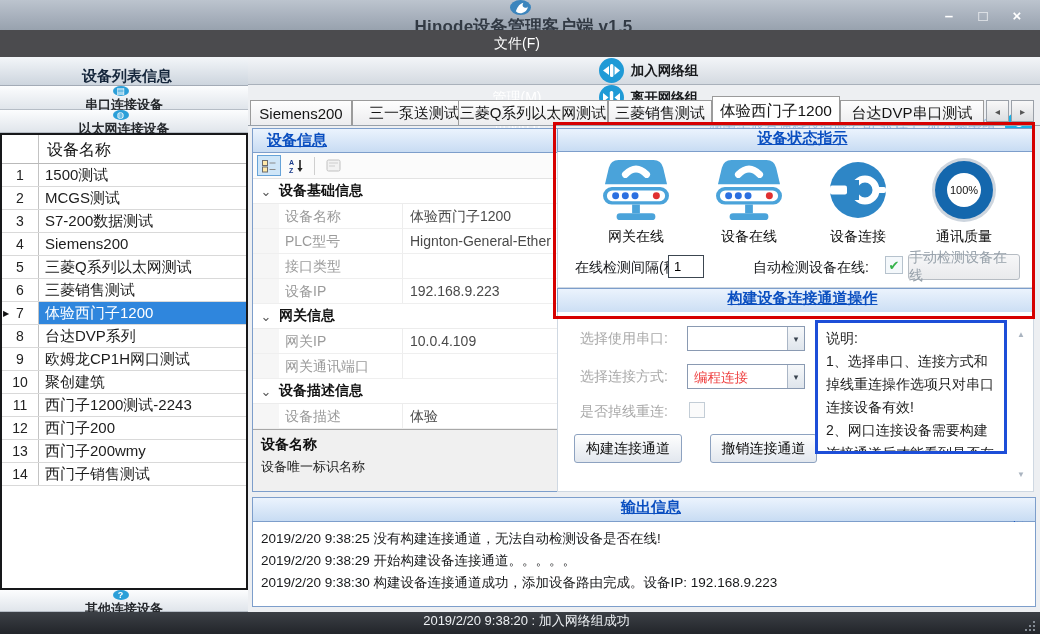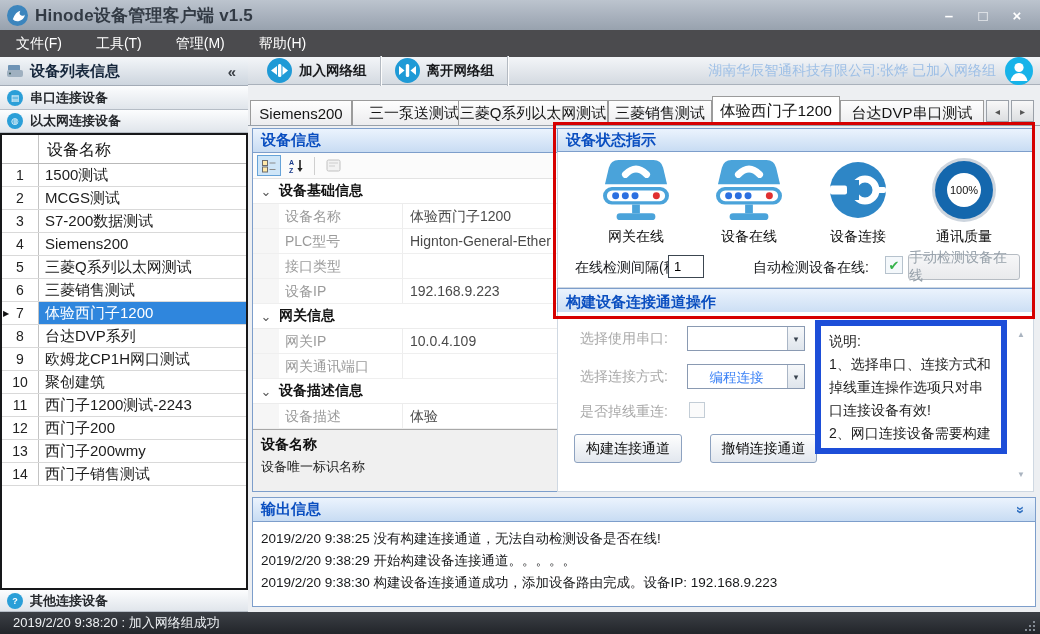--- a/index.html
+++ b/index.html
@@ -1,39 +1,39 @@
 <!DOCTYPE html>
 <html><head>
 <meta charset="utf-8">
 <style>
   * { box-sizing: border-box; margin: 0; padding: 0; }
   html,body { width:1040px; height:634px; }
   body { font-family:"Liberation Sans","DejaVu Sans",sans-serif; background:#edeff2; overflow:hidden; }
   .win { position:relative; width:1040px; height:634px; background:#edeff2; }
-  .abs { position:absolute; }
+  .abs { position:absolute;flex-direction:column; }
 
   
   .titlebar { left:0; top:0; width:1040px; height:30px;
     background:linear-gradient(#bcc4ce,#a6afbb 60%,#98a2ae);
     display:flex; align-items:center; padding-left:7px; }
   .logo { width:21px; height:21px; border-radius:50%; background:#3c85bd; display:inline-flex;
     align-items:center; justify-content:center; margin-right:7px; }
   .title-text { font-size:17px; color:#323a44; font-weight:600; letter-spacing:.2px; }
   .win-controls { position:absolute; right:6px; top:0; height:30px; display:flex; align-items:center; }
   .win-btn { width:34px; text-align:center; color:#fff; font-size:15px; font-weight:bold; cursor:default; }
 
   
   .menubar { left:0; top:30px; width:1040px; height:27px; background:#4b4b4e;
     display:flex; align-items:center; padding-left:4px; }
   .menu-item { color:#fff; font-size:14px; padding:0 12px; margin-right:10px; line-height:27px; }
 
   
   .sb-header { left:0; top:57px; width:248px; height:29px;
     background:linear-gradient(#f3f6f9,#cdd5de); border-bottom:1px solid #a3abb6;
-    display:flex; align-items:center; padding:0 6px; }
+    display:flex; align-items:center; padding:10px 6px; }
   .sb-header .t { font-size:15px; font-weight:bold; color:#16273c; flex:1; margin-left:6px; }
   .sb-header .col { font-size:15px; color:#3a3f46; font-weight:bold; padding-right:6px; }
   .group-bar { left:0; width:248px; background:linear-gradient(#fcfdfe,#e0e5eb);
     border-bottom:1px solid #b6bdc6; display:flex; align-items:center; padding:0 7px; }
   .group-bar .g-icon { width:16px; height:16px; border-radius:50%; background:#2b9fd8;
     color:#fff; font-size:9px; display:inline-flex; align-items:center; justify-content:center;
     margin-right:7px; font-weight:bold; }
   .group-bar .g-label { font-size:13px; font-weight:bold; color:#26292d; }
   .sb-serial { top:86px; height:24px; }
   .sb-eth { top:110px; height:23px; }
@@ -75,21 +75,21 @@
     border:1px solid #9b9b9b; border-bottom:none; font-size:15px; color:#141414;
     display:flex; align-items:center; justify-content:center; white-space:nowrap; overflow:hidden; }
   .tab.active { height:29px; background:#fff; z-index:3; font-size:15.5px; }
   .tab-scroll { position:absolute; top:4px; width:23px; height:22px;
     background:linear-gradient(#f8f8f8,#dcdee1); border:1px solid #9aa0a8; color:#555;
     font-size:10px; display:flex; align-items:center; justify-content:center; }
 
   
   .p-header { background:linear-gradient(#ebf3fd,#c8dcf3); border:1px solid #7d9ecb;
     color:#0b4fc0; font-weight:bold; font-size:15px; display:flex; align-items:center;
-    padding-left:8px; }
+    padding-left:14px;text-decoration:underline; }
 
   
   .dev-panel { left:252px; top:128px; width:313px; height:364px; background:#fff; border:1px solid #7d9ecb; }
   .dev-panel .p-header { position:absolute; left:-1px; top:-1px; width:313px; height:25px; }
   .pg-toolbar { position:absolute; left:0; top:24px; width:311px; height:26px; background:#fbfbfb;
     border-bottom:1px solid #e3e3e3; display:flex; align-items:center; padding-left:4px; gap:3px; }
   .pg-tool { width:24px; height:21px; display:flex; align-items:center; justify-content:center; border:1px solid transparent; }
   .pg-tool.sel { background:#cfe6f8; border:1px solid #66a3d8; }
   .pg-tool.dis { opacity:.45; }
   .pg-tsep { width:1px; height:18px; background:#cfcfcf; margin:0 3px; }
@@ -126,25 +126,25 @@
     display:flex; align-items:center; justify-content:center; font-size:13px; color:#35b24a; font-weight:bold; }
   .btn { border:1px solid #8da2c0; background:linear-gradient(#fefefe,#e2e7ee); font-size:14px;
     color:#0e0e0e; border-radius:3px; display:flex; align-items:center; justify-content:center; font-family:inherit; }
   .btn.disabled { border-color:#b6bcc3; color:#97a1aa; background:linear-gradient(#f7f7f8,#e9eaec); }
 
   
   .ch-header { left:557px; top:288px; width:477px; height:28px; }
   .ch-body { left:557px; top:312px; width:477px; height:180px; background:#fff; border:1px solid #cfd8e2; border-top:none; }
   .dim-label { position:absolute; font-size:14px; color:#a9a9a9; white-space:nowrap; }
   .combo { position:absolute; height:25px; width:118px; background:#fff; border:1px solid #8a9ab2; display:flex; }
-  .combo .cv { flex:1; font-size:13.5px; color:#3b82f6; padding:4px 8px 0 6px; white-space:nowrap; overflow:hidden;text-align:center; }
+  .combo .cv { flex:1; font-size:13.5px; color:#ef4444; padding:4px 8px 0 6px; white-space:nowrap; overflow:hidden; }
   .combo .ca { width:17px; border-left:1px solid #aab6c6; background:linear-gradient(#f6f8fa,#dfe5ec);
     display:flex; align-items:center; justify-content:center; font-size:9px; color:#3a4450; }
   .chk2 { position:absolute; width:16px; height:16px; background:#fbfbfb; border:1px solid #c3cdd6; }
-  .note-box { position:absolute; left:815px; top:320px; width:192px; height:134px; border:6px solid #1d4ed8;
+  .note-box { position:absolute; left:815px; top:320px; width:192px; height:134px; border:3px solid #1d4ed8;
     background:#fff; padding:4px 8px; overflow:hidden; }
   .note-box .nl { font-size:14px; color:#1d1d1d; line-height:23px; }
   .note-arrow { position:absolute; font-size:8px; color:#aab4c0; left:1017px; }
 
   
   .out-header { left:252px; top:497px; width:784px; height:25px; }
   .out-chevron { margin-left:auto; margin-right:10px; color:#2e6fc0; font-size:14px; transform:rotate(90deg); font-weight:bold; }
   .out-body { left:252px; top:522px; width:784px; height:85px; background:#fff; border:1px solid #7d9ecb; border-top:none;
     padding:6px 0 0 8px; }
   .msg { font-size:13.5px; color:#17181a; line-height:22px; white-space:nowrap; overflow:hidden; }

